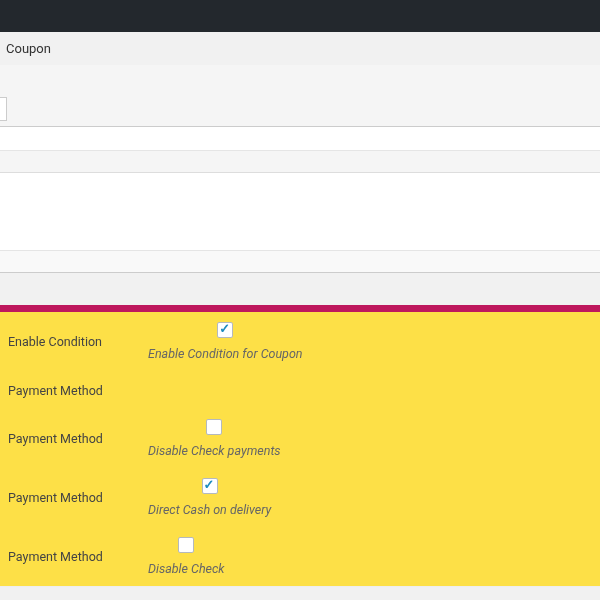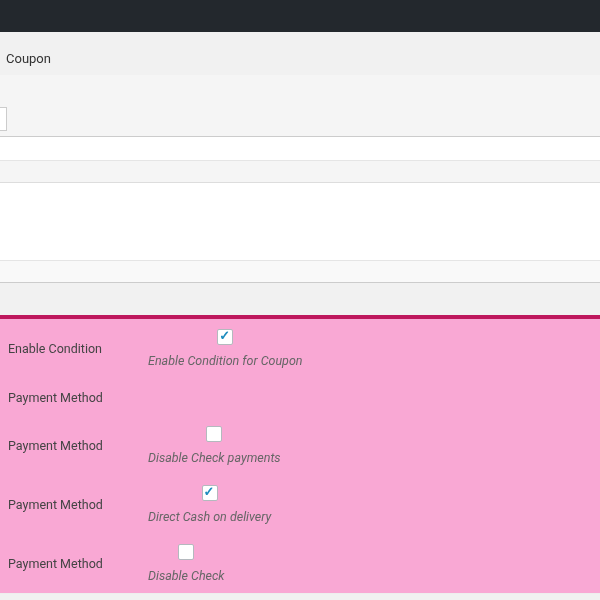--- a/index.html
+++ b/index.html
@@ -12,21 +12,21 @@
       height: 600px;
       overflow: hidden;
     }
     .top-bar {
       background: #23282d;
       height: 32px;
       width: 100%;
     }
     .page-header {
       background: #f1f1f1;
-      padding: 19px 0 9px 6px;
+      padding: 9px 0 9px 6px;
       font-size: 13px;
       color: #333;
     }
     .gray-section {
       background: #f5f5f5;
       border-bottom: 1px solid #ccc;
       height: 62px;
       position: relative;
     }
     .input-stub {
@@ -57,22 +57,22 @@
     .gray-section3 {
       background: #f9f9f9;
       height: 22px;
       border-bottom: 1px solid #ccc;
     }
     .spacer {
       height: 32px;
       background: #f1f1f1;
     }
     .form-table {
-      background: #f9a8d4;
-      border-top: 4px solid #be185d;
+      background: #fde047;
+      border-top: 7px solid #be185d;
       border-bottom: 1px solid #eee;
       width: 100%;
     }
     .form-row {
       display: flex;
       align-items: center;
       padding: 10px 0 10px 8px;
       min-height: 38px;
     }
     .form-label {

